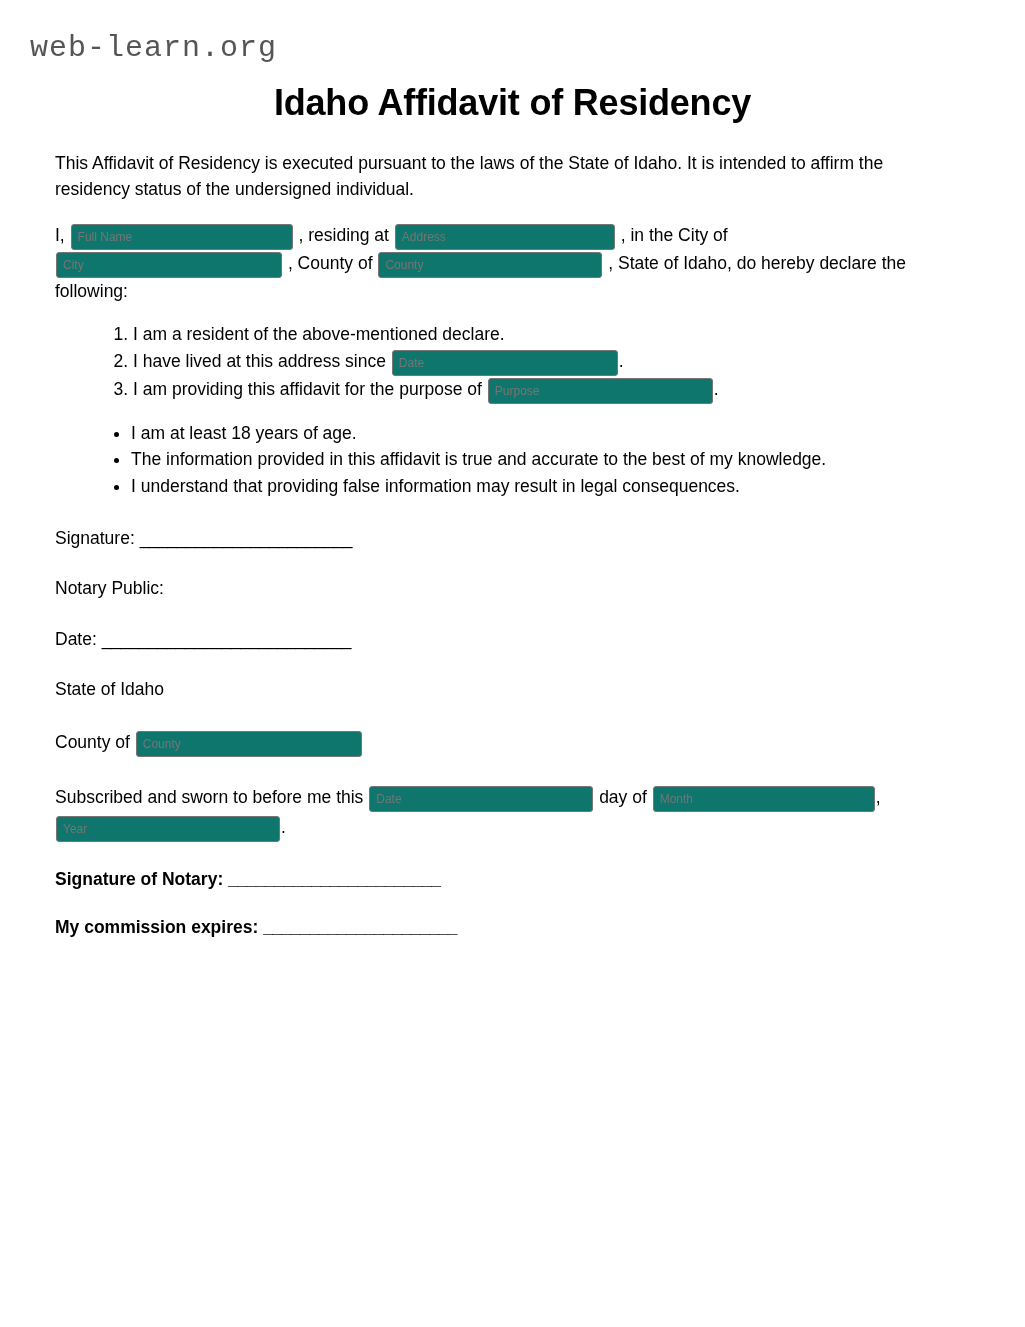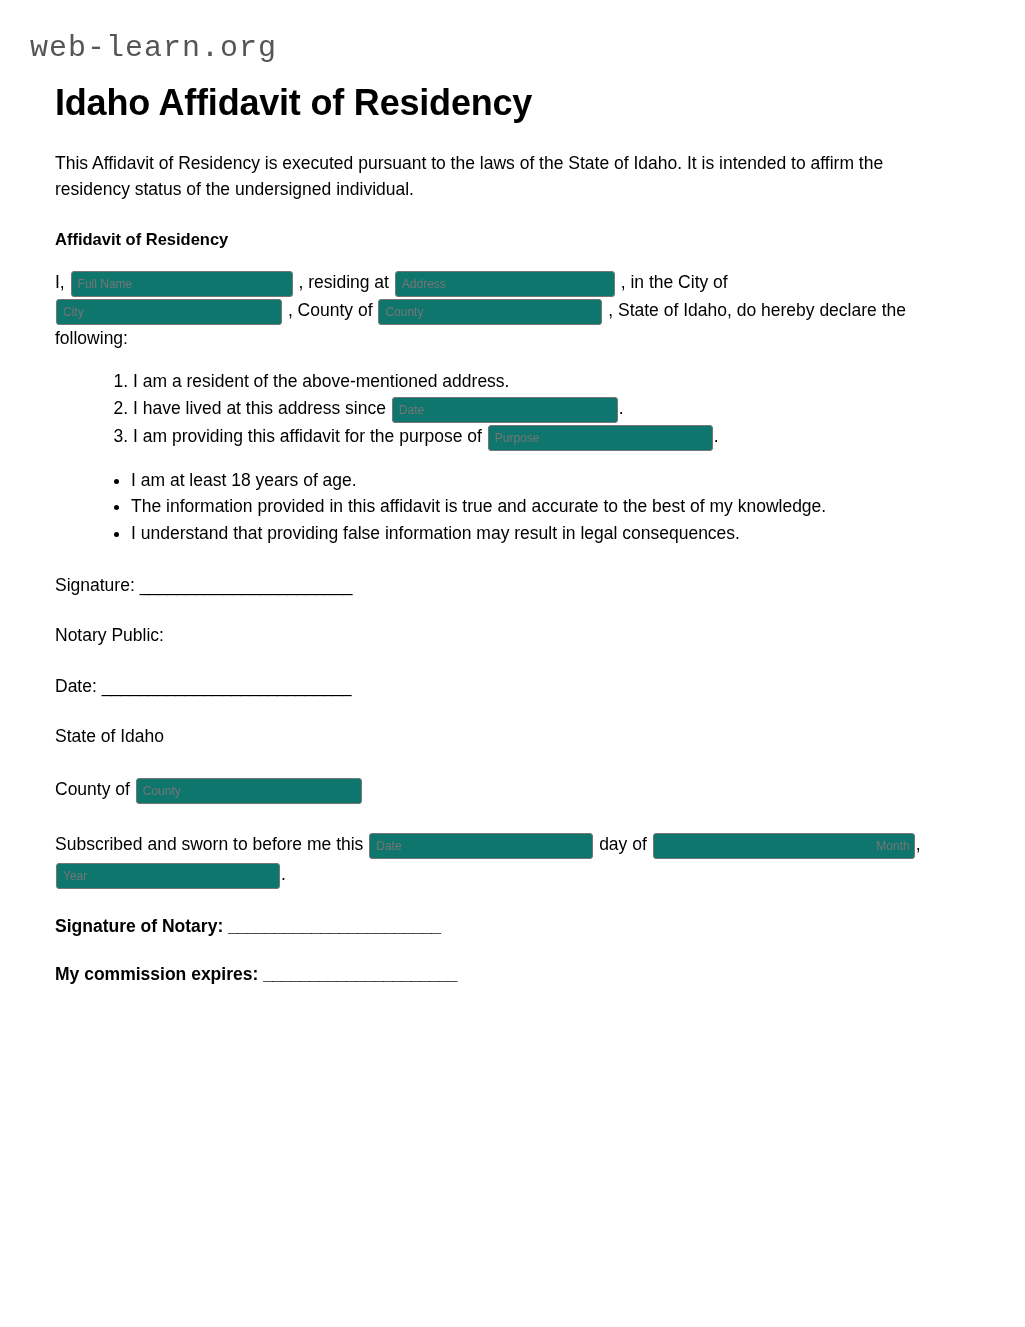--- a/index.html
+++ b/index.html
@@ -32,20 +32,21 @@
     color: #555555;
     white-space: nowrap;
   }
   h1.doc-title {
     margin: 0;
     padding-top: 66px;
     font-size: 36px;
     font-weight: bold;
     letter-spacing: -0.2px;
     line-height: 1.15;
+    text-align: center;
   }
   p.intro {
     margin: 28px 0 0 0;
     font-size: 17.5px;
     line-height: 1.45;
     max-width: 875px;
   }
   h2.section-heading {
     margin: 28px 0 0 0;
     font-size: 16.5px;
@@ -77,21 +78,21 @@
     opacity: 1;
   }
   .w-fullname { width: 222px; }
   .w-address  { width: 220px; }
   .w-city     { width: 226px; }
   .w-county   { width: 224px; }
   .w-date     { width: 226px; }
   .w-purpose  { width: 225px; }
   .w-ncounty  { width: 226px; }
   .w-ndate    { width: 224px; }
-  .w-month    { width: 262px; text-align: right; }
+  .w-month    { width: 222px; }
   .w-year     { width: 224px; }
 
   ol.numbered {
     margin: 16px 0 0 0;
     padding-left: 78px;
     font-size: 17.5px;
     line-height: 1.52;
   }
   ol.numbered li { margin: 0; padding: 0; }
 
@@ -130,37 +131,36 @@
 <body>
 
 <div class="page">
 
   <div class="watermark">web-learn.org</div>
 
   <h1 class="doc-title">Idaho Affidavit of Residency</h1>
 
   <p class="intro">This Affidavit of Residency is executed pursuant to the laws of the State of Idaho. It is intended to affirm the residency status of the undersigned individual.</p>
 
-  <h2 class="section-heading">Affidavit of Residency</h2>
 
   <p class="form-para">
     <span>I,</span>
     <input class="field w-fullname" type="text" placeholder="Full Name" style="">
     <span>, residing at</span>
     <input class="field w-address" type="text" placeholder="Address" style="">
     <span>, in the City of</span>
     <input class="field w-city" type="text" placeholder="City" style="">
     <span>, County of</span>
     <input class="field w-county" type="text" placeholder="County" style="">
     <span>, State of Idaho, do hereby declare the following:</span>
   </p>
 
   <ol class="numbered">
     <li>
-      <span>I am a resident of the above-mentioned address.</span>
+      <span>I am a resident of the above-mentioned declare.</span>
     </li>
     <li>
       <span>I have lived at this address since</span>
       <input class="field w-date" type="text" placeholder="Date" style=""><span>.</span>
     </li>
     <li>
       <span>I am providing this affidavit for the purpose of</span>
       <input class="field w-purpose" type="text" placeholder="Purpose" style=""><span>.</span>
     </li>
   </ol>

